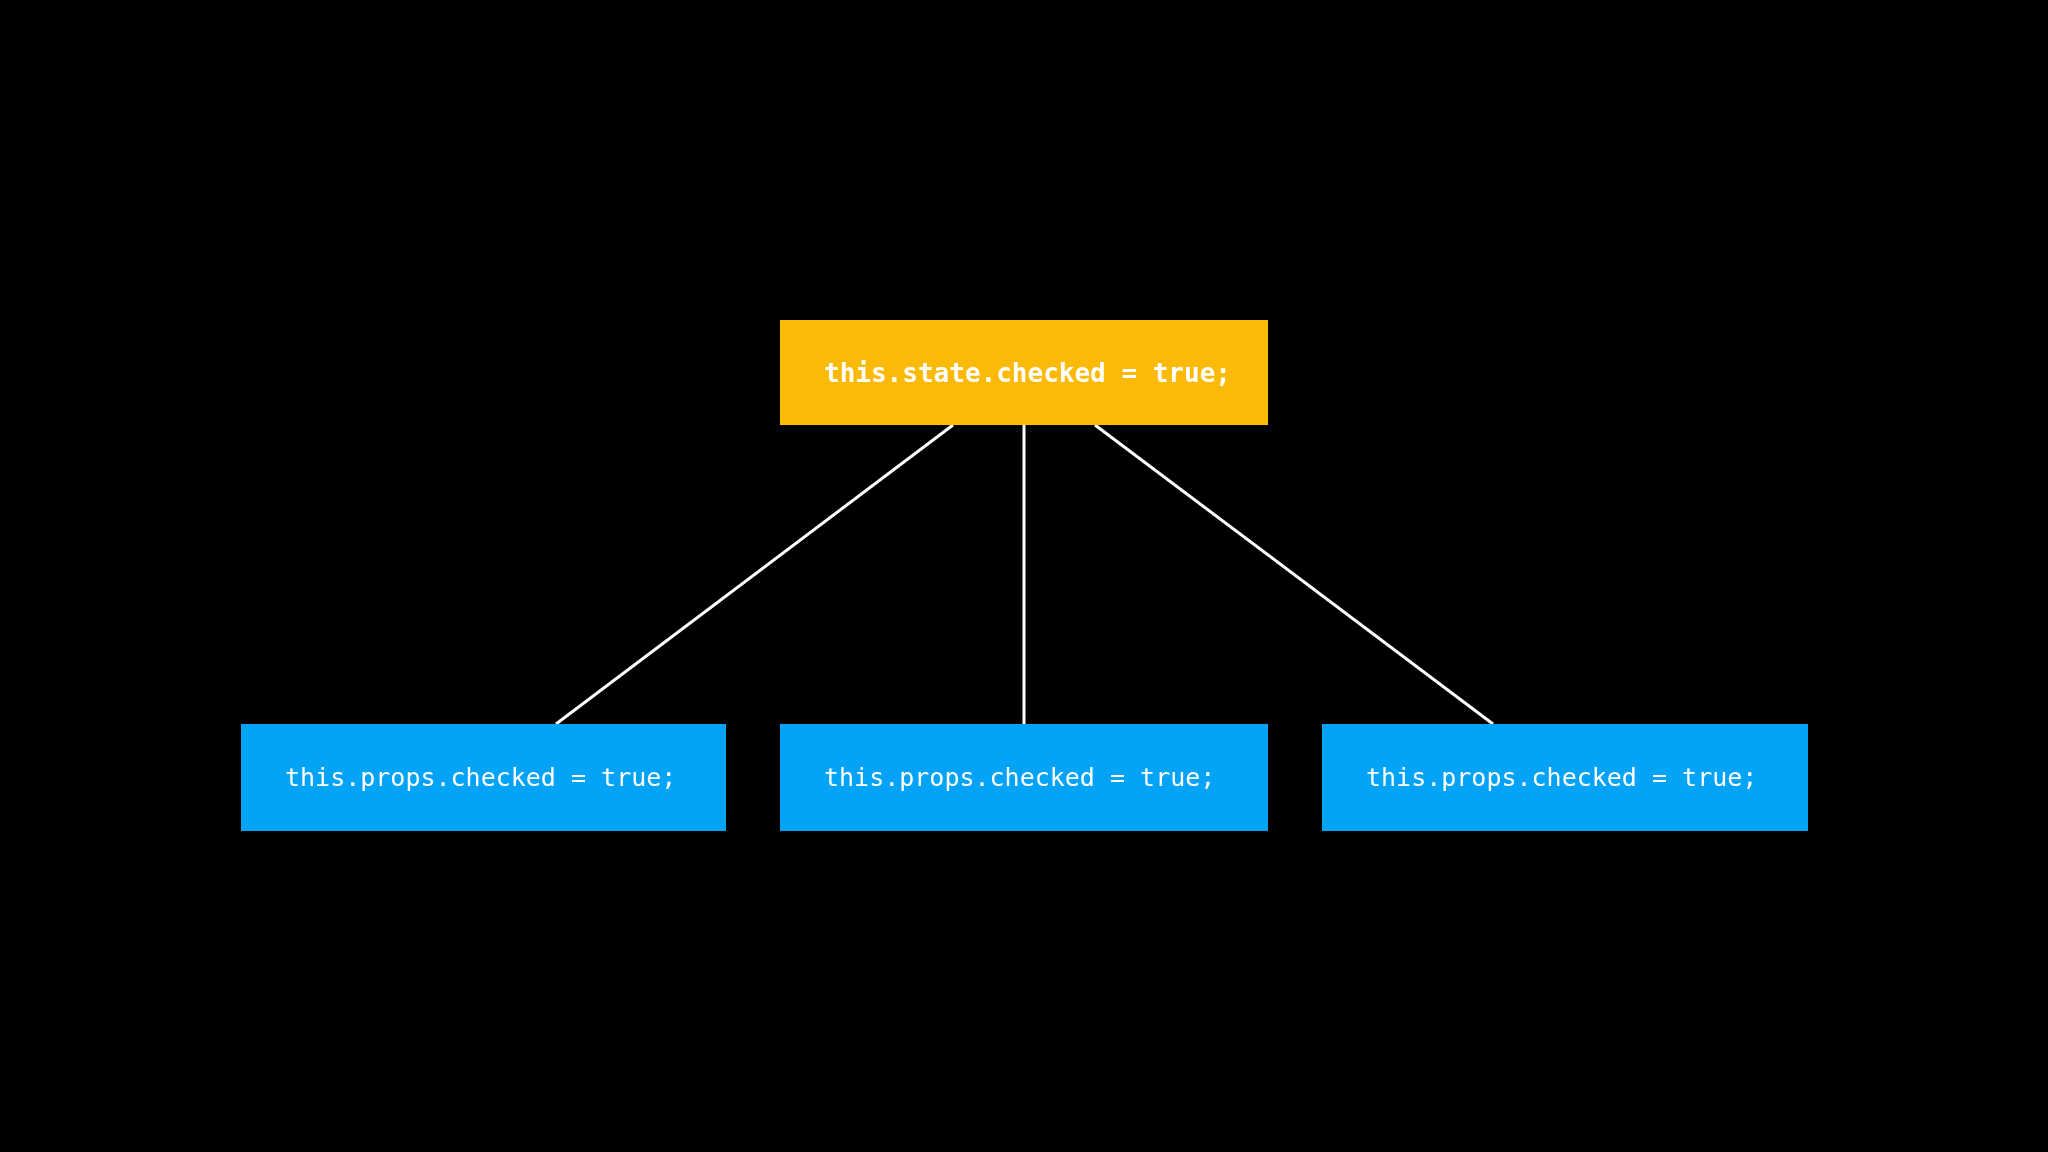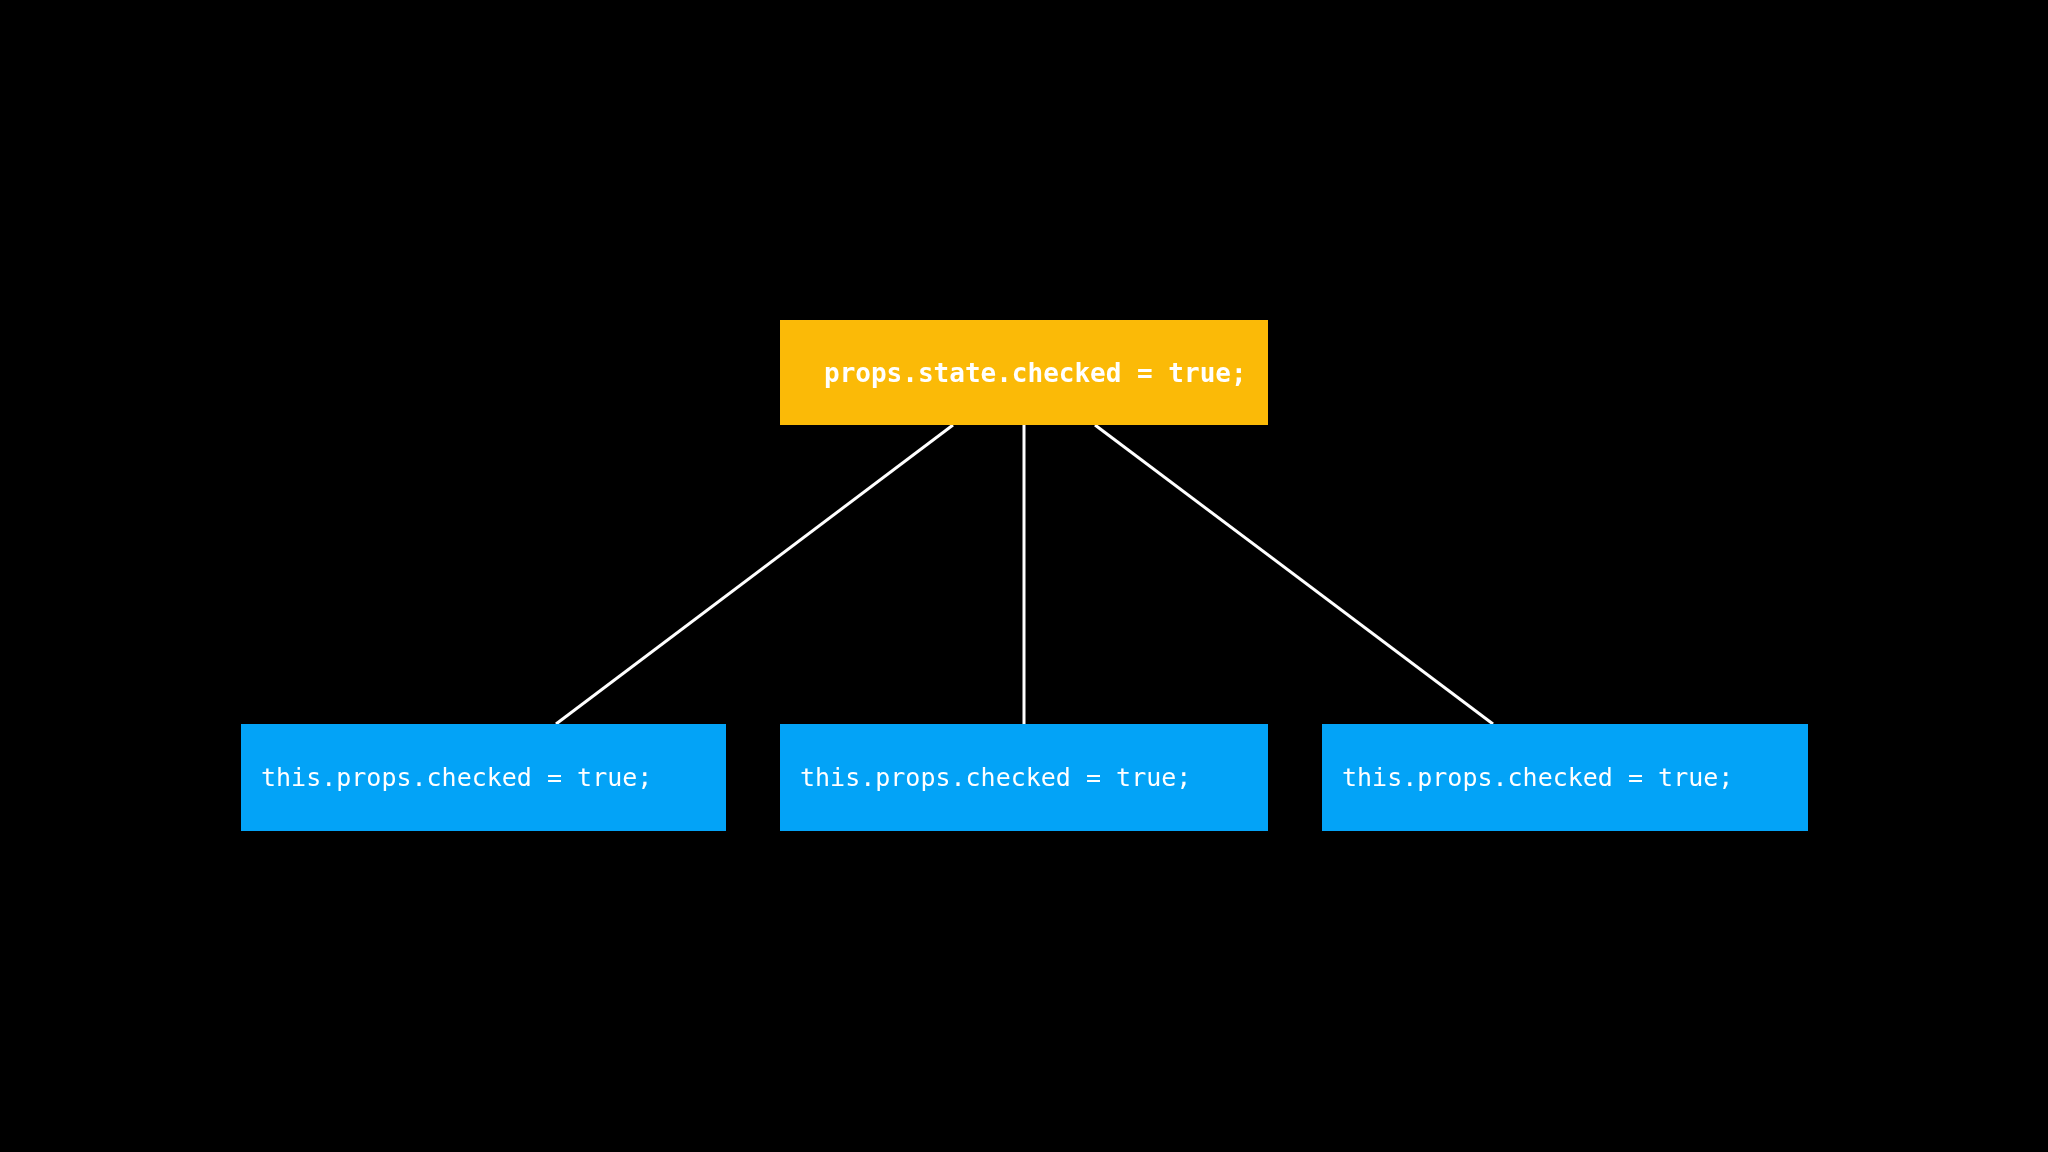--- a/index.html
+++ b/index.html
@@ -52,21 +52,21 @@
   #node-state .node-label {
     font-size: 26px;
     font-weight: bold;
     line-height: 1;
   }
   
   .node-props {
     background: #03a3f7;
     height: 107px;
     top: 724px;
-    padding-left: 20px;
+    padding-left: 44px;
   }
   .node-props .node-label {
     font-size: 25px;
     font-weight: normal;
     line-height: 1;
   }
   #node-props-0 { left: 241px;  width: 485px; }
   #node-props-1 { left: 780px;  width: 488px; }
   #node-props-2 { left: 1322px; width: 486px; }
 </style>
@@ -75,21 +75,21 @@
 
 <div id="stage" style="width: 2048px; height: 1152px; background: rgb(0, 0, 0);">
 
   <svg id="edge-layer" viewBox="0 0 2048 1152" width="2048" height="1152" xmlns="http://www.w3.org/2000/svg">
     <line x1="953" y1="425" x2="556" y2="724" stroke="#ffffff" stroke-width="3" stroke-linecap="butt"></line>
     <line x1="1024" y1="425" x2="1024" y2="724" stroke="#ffffff" stroke-width="3" stroke-linecap="butt"></line>
     <line x1="1095" y1="425" x2="1493" y2="724" stroke="#ffffff" stroke-width="3" stroke-linecap="butt"></line>
   </svg>
 
   <div class="node" id="node-state" style="left: 780px; top: 320px; width: 488px; height: 105px; background: rgb(251, 186, 7);">
-    <span class="node-label" style="color: rgb(255, 255, 255); font-weight: bold;">props.state.checked = true;</span>
+    <span class="node-label" style="color: rgb(255, 255, 255); font-weight: bold;">this.state.checked = true;</span>
   </div>
 
   <div class="node node-props" id="node-props-0" style="left: 241px; top: 724px; width: 485px; height: 107px; background: rgb(3, 163, 247);">
     <span class="node-label" style="color: rgb(255, 255, 255); font-weight: normal;">this.props.checked = true;</span>
   </div>
 
   <div class="node node-props" id="node-props-1" style="left: 780px; top: 724px; width: 488px; height: 107px; background: rgb(3, 163, 247);">
     <span class="node-label" style="color: rgb(255, 255, 255); font-weight: normal;">this.props.checked = true;</span>
   </div>
 

